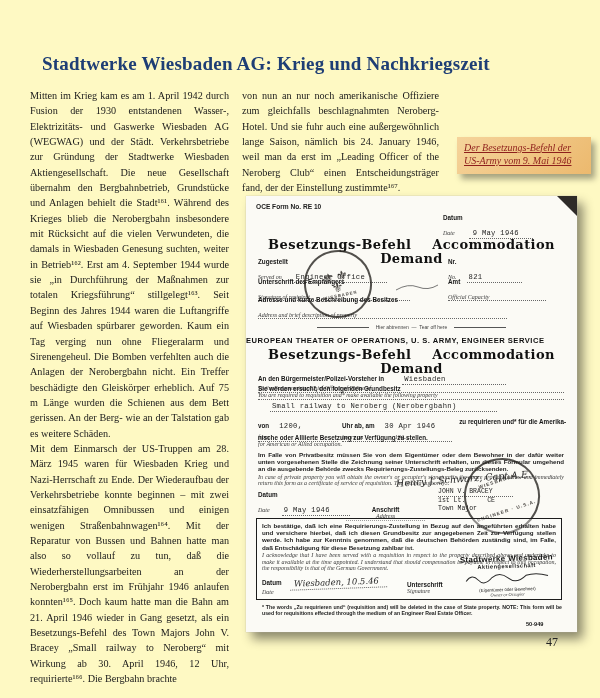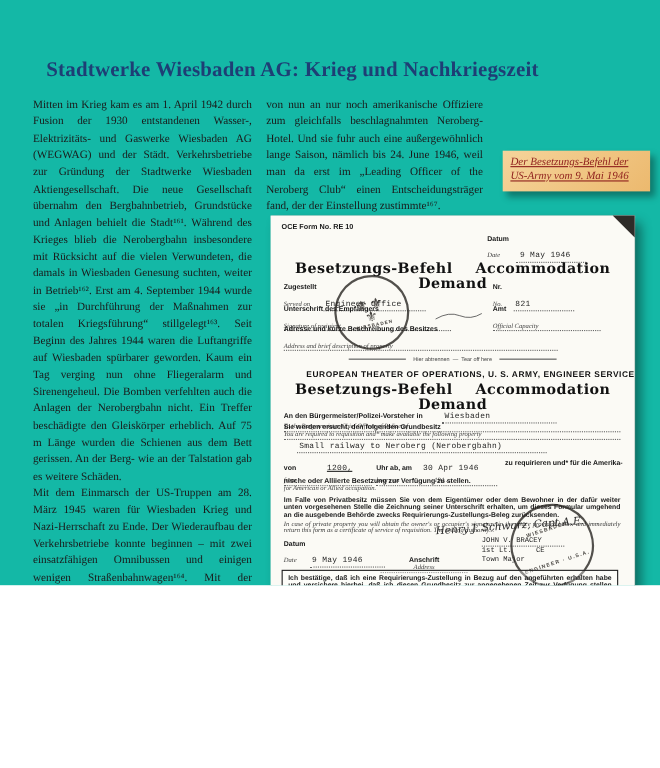--- a/index.html
+++ b/index.html
@@ -1,16 +1,16 @@
 <!DOCTYPE html>
 <html lang="de"><head>
 <meta charset="utf-8">
 <style>
   html,body{margin:0;padding:0;}
-  .page{position:relative;width:600px;height:532px;background:#14b8a6;overflow:hidden;
+  .page{position:relative;width:600px;height:698px;background:#fef9c3;overflow:hidden;
         font-family:"Liberation Serif",serif;color:#1a1a1a;}
   .abs{position:absolute;}
   
   .page-title{position:absolute;left:42px;top:40px;width:540px;
       font:bold 19px/22px "Liberation Serif",serif;color:#1e3e75;letter-spacing:.2px;}
   .col{position:absolute;top:88px;font-size:10.2px;line-height:15.35px;text-align:justify;}
   .col p{margin:0;}
   .col-left{left:30px;width:199px;}
   .col-right{left:242px;width:197px;}
   
@@ -23,21 +23,21 @@
   .corner{position:absolute;top:0;right:0;width:0;height:0;
       border-top:20px solid #2e2b28;border-left:20px solid transparent;}
   .d-label{font:bold 6.3px/7.4px "Liberation Sans",sans-serif;color:#161616;display:block;}
   .d-en{font:italic 6px/6.9px "Liberation Serif",serif;color:#3c3c3c;display:block;}
   .inline{display:inline;}
   .typed{font:7.2px/8px "Liberation Mono",monospace;color:#242424;letter-spacing:.3px;}
   .dots{border-bottom:1px dotted #666;}
   .doc-title{position:absolute;width:100%;text-align:center;
       font:bold 13px/14px "DejaVu Serif",serif;color:#111;letter-spacing:.4px;}
   .doc-title .gap{display:inline-block;width:16px;}
-  .eto{position:absolute;width:100%;text-align:right;
+  .eto{position:absolute;width:100%;text-align:left;
       font:bold 7.6px/8px "Liberation Sans",sans-serif;letter-spacing:.5px;color:#111;}
   .tear{position:absolute;width:100%;text-align:center;font:5px/6px "Liberation Sans",sans-serif;color:#444;}
   .dash{display:inline-block;width:52px;border-top:1px solid #555;vertical-align:middle;margin:0 5px;}
   .smallpara{font:bold 6.2px/7.2px "Liberation Sans",sans-serif;color:#1b1b1b;text-align:justify;}
   .smallpara-en{font:italic 6px/6.8px "Liberation Serif",serif;color:#3a3a3a;text-align:justify;margin-top:1px;}
   .ack-box{position:absolute;left:10px;top:322px;width:294px;height:74px;border:1.5px solid #1c1c1c;
       padding:3px 5px;background:rgba(255,255,255,.35);}
   .stamp-round{position:absolute;border:2.5px solid rgba(35,32,28,.78);border-radius:50%;
       display:flex;flex-direction:column;align-items:center;justify-content:center;color:rgba(35,32,28,.85);}
   .seal-lilies{font-size:13px;line-height:11px;text-align:center;letter-spacing:2px;}
@@ -63,21 +63,21 @@
 <div class="page">
 
   <h1 class="page-title">Stadtwerke Wiesbaden AG: Krieg und Nachkriegszeit</h1>
 
   <div class="col col-left">
     <p>Mitten im Krieg kam es am 1. April 1942 durch Fusion der 1930 entstandenen Wasser-, Elektrizitäts- und Gaswerke Wiesbaden AG (WEGWAG) und der Städt. Verkehrsbetriebe zur Gründung der Stadtwerke Wiesbaden Aktiengesellschaft. Die neue Gesellschaft übernahm den Bergbahnbetrieb, Grundstücke und Anlagen behielt die Stadt¹⁶¹. Während des Krieges blieb die Nerobergbahn insbesondere mit Rücksicht auf die vielen Verwundeten, die damals in Wiesbaden Genesung suchten, weiter in Betrieb¹⁶². Erst am 4. September 1944 wurde sie „in Durchführung der Maßnahmen zur totalen Kriegsführung“ stillgelegt¹⁶³. Seit Beginn des Jahres 1944 waren die Luftangriffe auf Wiesbaden spürbarer geworden. Kaum ein Tag verging nun ohne Fliegeralarm und Sirenengeheul. Die Bomben verfehlten auch die Anlagen der Nerobergbahn nicht. Ein Treffer beschädigte den Gleiskörper erheblich. Auf 75 m Länge wurden die Schienen aus dem Bett gerissen. An der Berg- wie an der Talstation gab es weitere Schäden.</p>
     <p>Mit dem Einmarsch der US-Truppen am 28. März 1945 waren für Wiesbaden Krieg und Nazi-Herrschaft zu Ende. Der Wiederaufbau der Verkehrsbetriebe konnte beginnen – mit zwei einsatzfähigen Omnibussen und einigen wenigen Straßenbahnwagen¹⁶⁴. Mit der Reparatur von Bussen und Bahnen hatte man also so vollauf zu tun, daß die Wiederherstellungsarbeiten an der Nerobergbahn erst im Frühjahr 1946 anlaufen konnten¹⁶⁵. Doch kaum hatte man die Bahn am 21. April 1946 wieder in Gang gesetzt, als ein Besetzungs-Befehl des Town Majors John V. Bracey „Small railway to Neroberg“ mit Wirkung ab 30. April 1946, 12 Uhr, requirierte¹⁶⁶. Die Bergbahn brachte</p>
   </div>
 
   <div class="col col-right">
-    <p>von nun an nur noch amerikanische Offiziere zum gleichfalls beschlagnahmten Neroberg-Hotel. Und sie fuhr auch eine außergewöhnlich lange Saison, nämlich bis 24. June 1946, weil man da erst im „Leading Officer of the Neroberg Club“ einen Entscheidungsträger fand, der der Einstellung zustimmte¹⁶⁷.</p>
+    <p>von nun an nur noch amerikanische Offiziere zum gleichfalls beschlagnahmten Neroberg-Hotel. Und sie fuhr auch eine außergewöhnlich lange Saison, nämlich bis 24. January 1946, weil man da erst im „Leading Officer of the Neroberg Club“ einen Entscheidungsträger fand, der der Einstellung zustimmte¹⁶⁷.</p>
   </div>
 
   <div class="caption-box">Der Besetzungs-Befehl der US-Army vom 9. Mai 1946</div>
 
   <div class="doc">
     <div class="corner"></div>
 
     <div class="abs" style="left:10px;top:7px;font:bold 6.6px 'Liberation Sans',sans-serif;">OCE Form No. RE 10</div>
 
     <div class="abs" style="left:197px;top:18px;width:122px;">
@@ -147,21 +147,21 @@
     </div>
 
     <div class="abs" style="left:12px;top:189px;width:306px;">
       <span class="d-label">Sie werden ersucht, den folgenden Grundbesitz</span>
       <span class="d-en dots" style="padding-right:40px;">You are required to requisition and* make available the following property</span>
     </div>
     <div class="abs typed dots" style="left:24px;top:206px;padding:0 40px 1px 2px;">Small railway to Neroberg (Nerobergbahn)</div>
 
     <div class="abs" style="left:12px;top:218px;width:80px;">
       <span class="d-label inline">von</span>
-      <span class="typed" style="margin-left:24px;text-decoration:underline;">1200,</span>
+      <span class="typed" style="margin-left:6px;">1200,</span>
       <span class="d-en dots" style="margin-top:2px;padding-right:48px;">from</span>
     </div>
     <div class="abs" style="left:96px;top:218px;width:110px;">
       <span class="d-label inline">Uhr ab, am</span>
       <span class="typed" style="margin-left:6px;">30 Apr 1946</span>
       <span class="d-en dots" style="margin-top:2px;padding-right:20px;">
         <span class="inline">hours on</span>
         <span class="inline" style="margin-left:30px;">194....</span>
       </span>
     </div>

